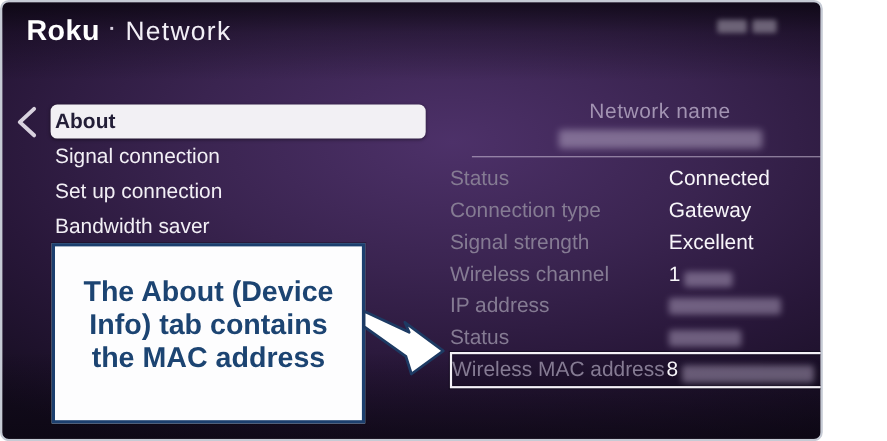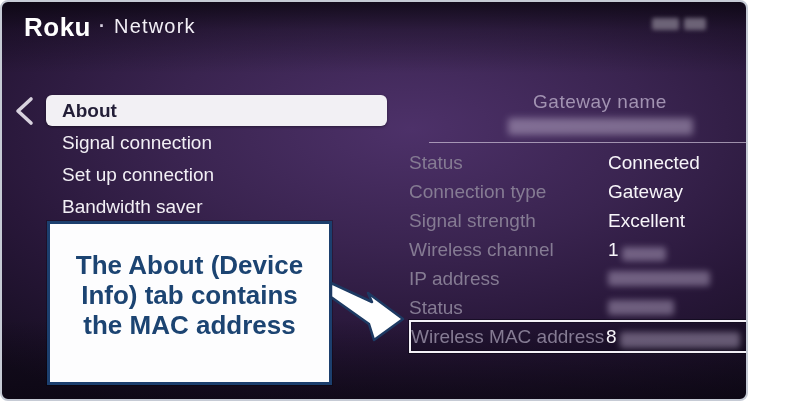--- a/index.html
+++ b/index.html
@@ -24,36 +24,36 @@
   .logo {
     position:absolute; left:22px; top:10px;
     color:#ffffff; font-size:26px; font-weight:800; letter-spacing:.5px;
   }
   .hdr-dot {
     position:absolute; left:97px; top:14px;
     color:#d6cfde; font-size:18px; font-weight:700;
   }
   .hdr-title {
     position:absolute; left:112px; top:13px;
-    color:#f2eff6; font-size:20px; font-weight:400; letter-spacing:1.2px;
+    color:#f2eff6; font-size:24px; font-weight:400; letter-spacing:1.2px;
   }
   .hdr-time { position:absolute; right:40px; top:16px; display:flex; gap:5px; }
   .blob {
     display:inline-block; background:#7a7184; opacity:.85;
     filter:blur(2.2px); border-radius:2px;
   }
   .time-b1 { width:27px; height:12px; }
   .time-b2 { width:22px; height:12px; }
 
   
   .back { position:absolute; left:10px; top:94px; width:24px; height:30px; cursor:pointer; }
   .menu { position:absolute; left:44px; top:93px; width:341px; }
   .menu-item {
     height:32px; line-height:32px;
-    padding-left:16px;
+    padding-left:4px;
     color:#f2eff5; font-size:19px;
     cursor:pointer; white-space:nowrap;
   }
   .menu-item.selected {
     background:#f2f0f4; border-radius:6px;
     color:#231e37; font-weight:700;
     height:31px; line-height:31px; margin-bottom:1px;
     box-shadow:0 1px 3px rgba(0,0,0,.4);
   }
 
@@ -117,21 +117,21 @@
   </svg>
 
   <div class="menu">
       <div class="menu-item selected">About</div>
       <div class="menu-item">Signal connection</div>
       <div class="menu-item">Set up connection</div>
       <div class="menu-item">Bandwidth saver</div>
     </div>
 
   <div class="netname-wrap">
-    <div class="netname-label">Gateway name</div>
+    <div class="netname-label">Network name</div>
     <div class="netname-blob"></div>
   </div>
   <div class="divider"></div>
 
   <div class="rows">
       <div class="row row-0">
         <span class="row-label">Status</span>
         <span class="row-value">
           <span>Connected</span>
         </span>

